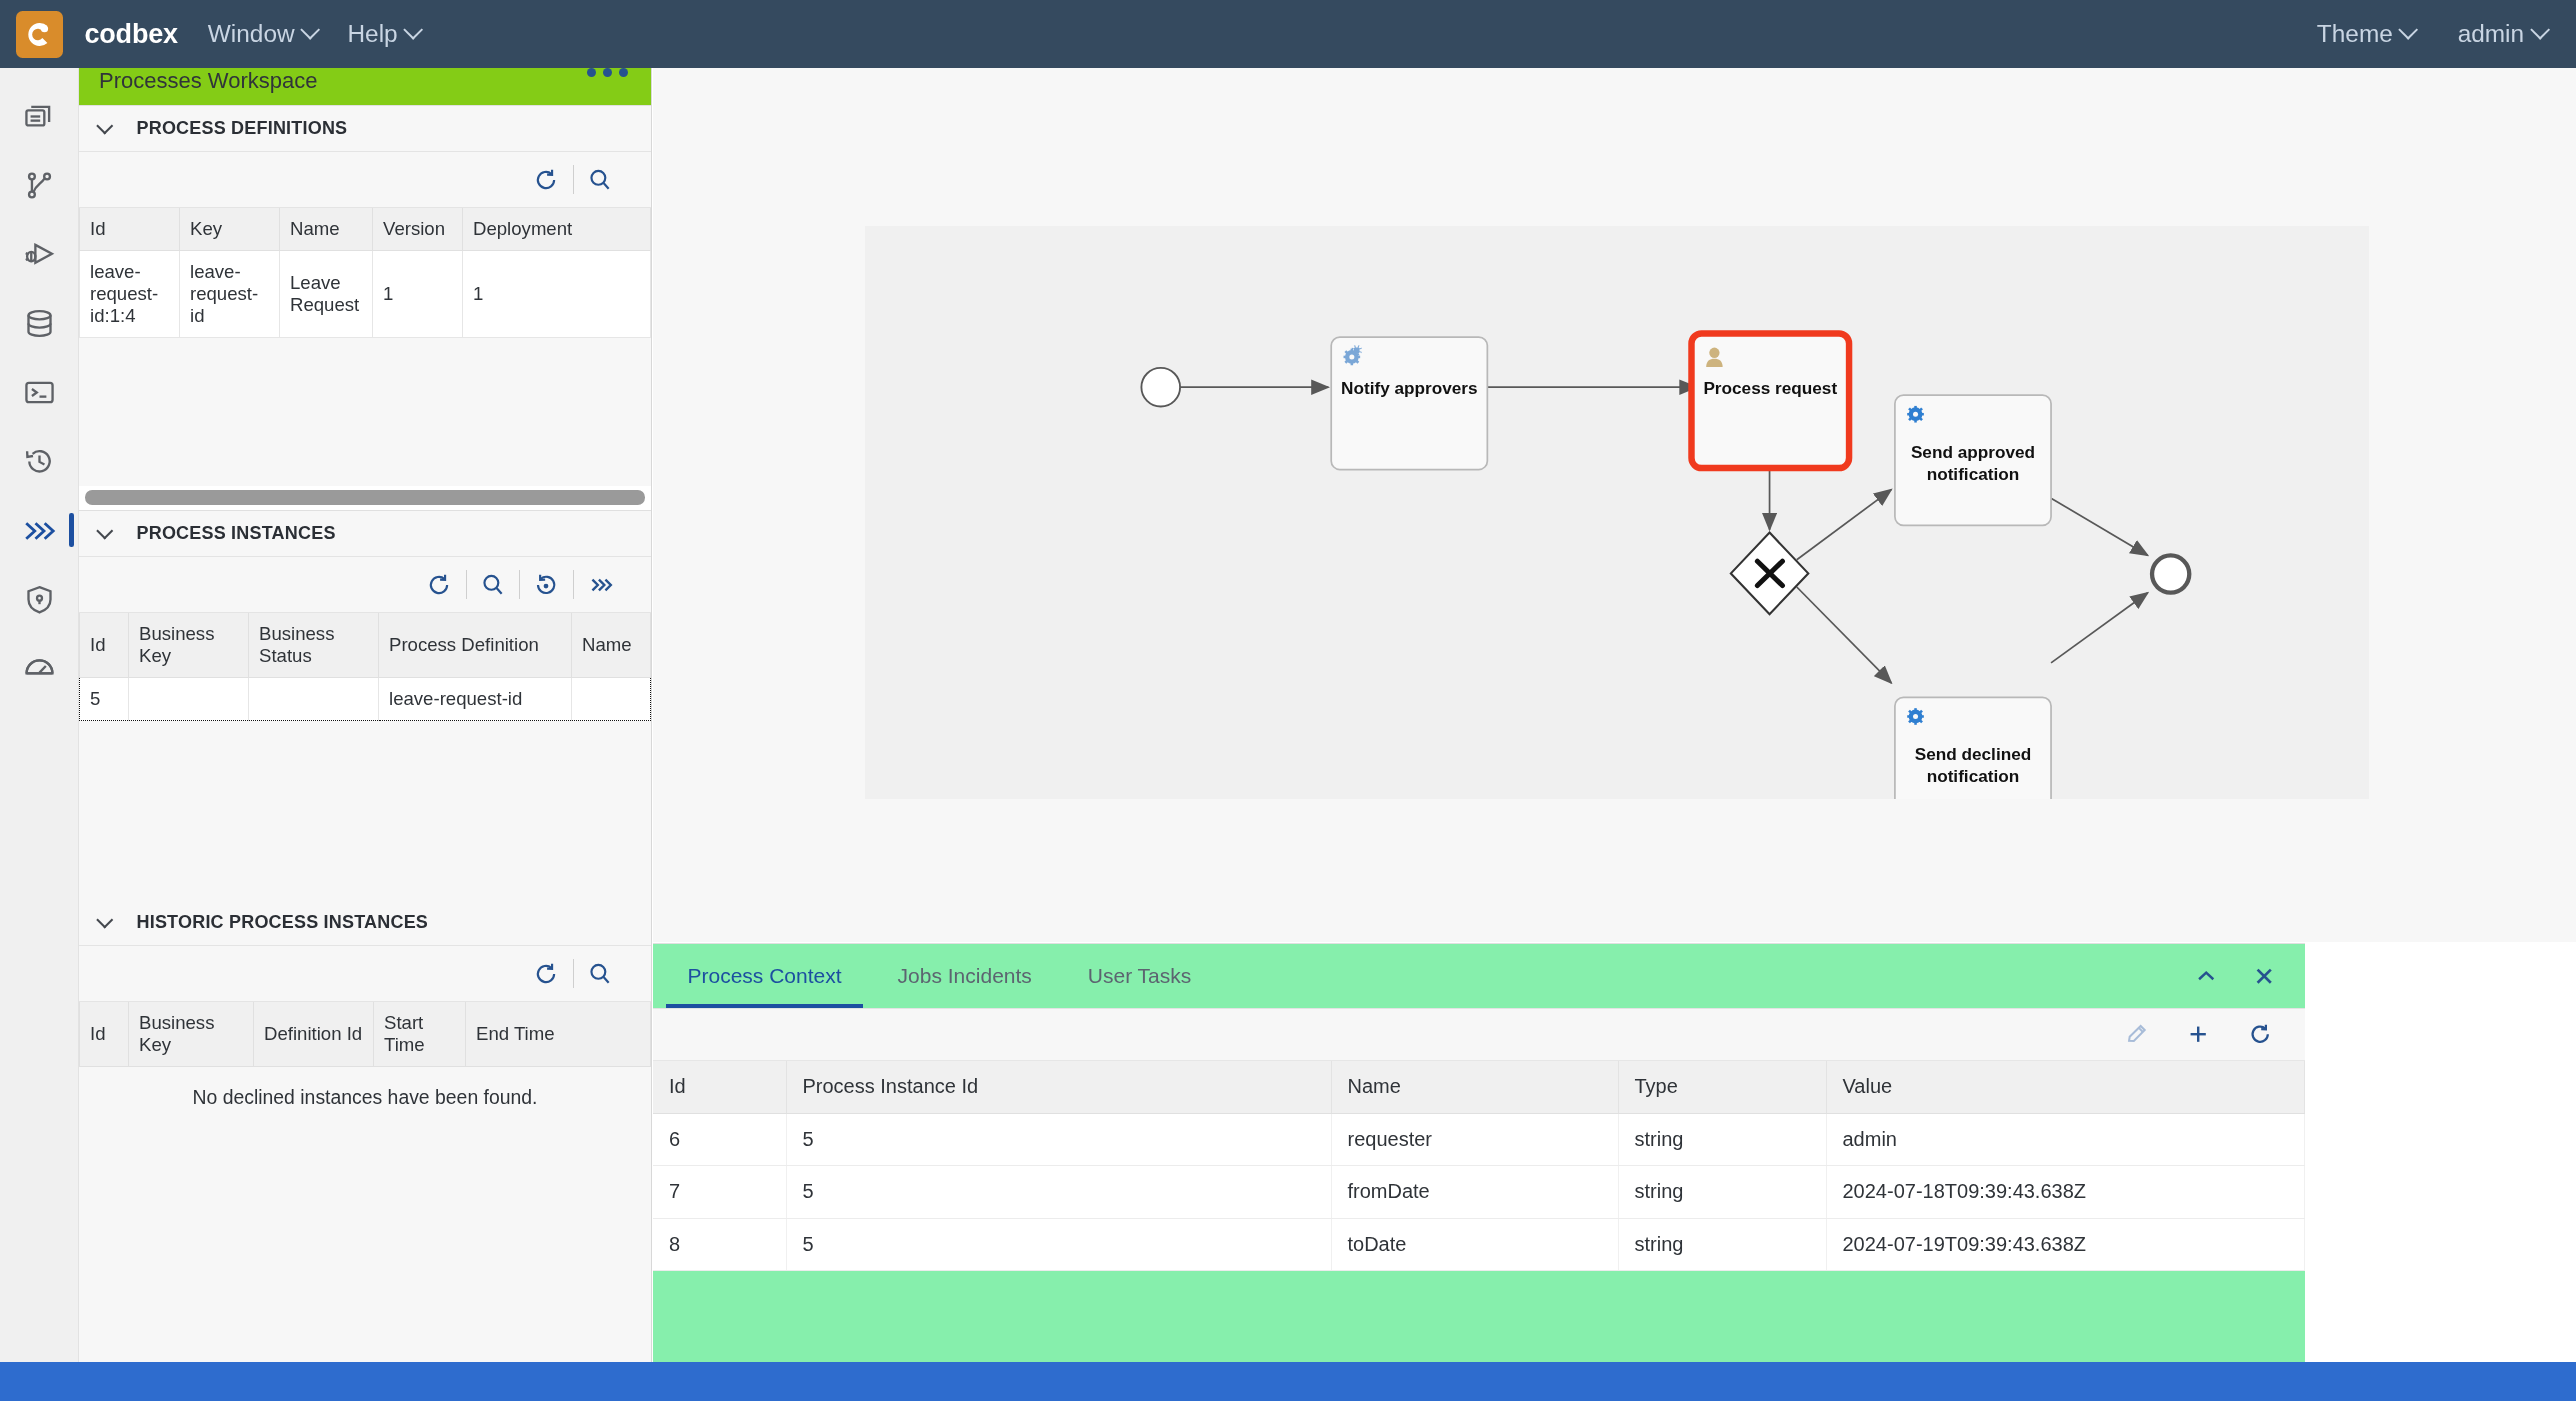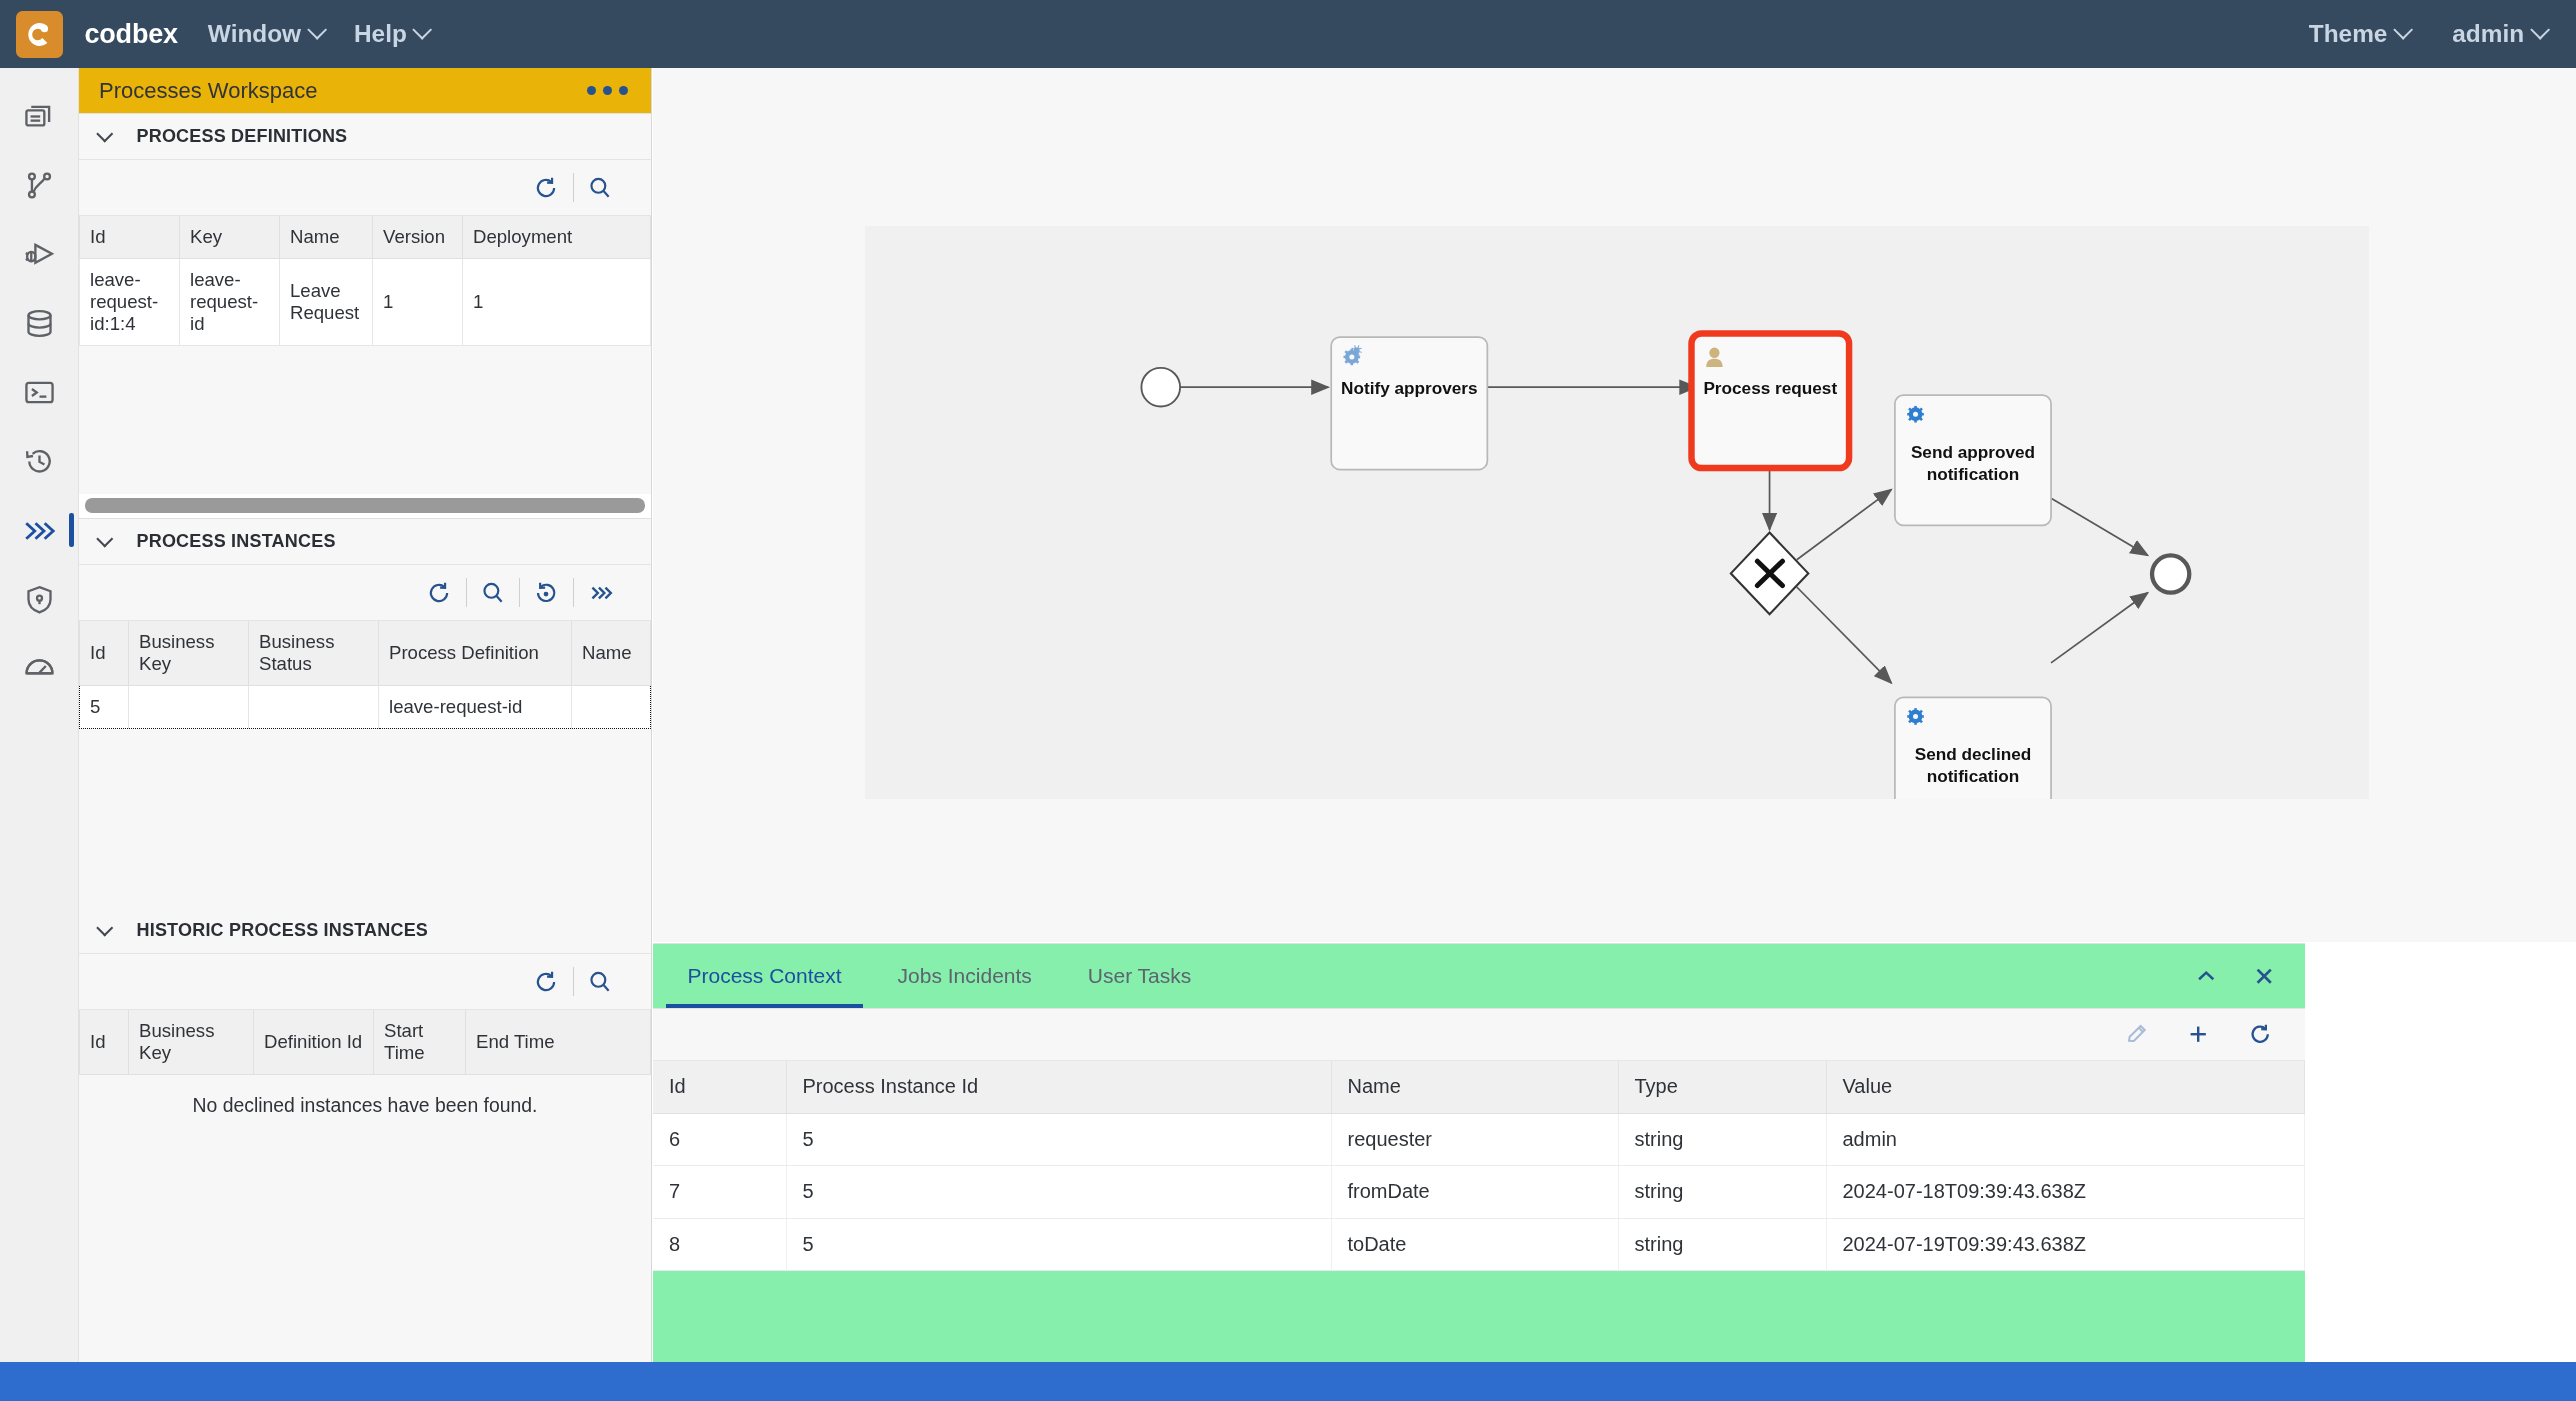--- a/index.html
+++ b/index.html
@@ -24,21 +24,20 @@
   }
   #logo-box svg { display:block; }
   #brand-name {
     color: #ffffff; font-size: 27px; font-weight: bold; margin-left: 21.5px;
     letter-spacing: -0.2px;
   }
   .menu-btn {
     color: #c9d5e3; font-size: 24.4px; margin-left: 30px;
     display: flex; align-items: center; gap: 8.6px; cursor: pointer;
     white-space: nowrap;
-    font-weight: bold;
   }
   .chev {
     display:inline-block; width: 14.3px; height: 14.3px;
     border-right: 2.9px solid #c9d5e3; border-bottom: 2.9px solid #c9d5e3;
     transform: rotate(45deg) translate(-2.9px,-2.9px);
   }
   #topbar-right { margin-left: auto; display: flex; align-items: center; margin-right: 29px; }
   #topbar-right .menu-btn { margin-left: 42px; }
 
   
@@ -58,23 +57,23 @@
     width: 5px; height: 34px; background: #1c4fa0; border-radius: 2.2px;
   }
 
   
   #left-panel {
     position: absolute; left: 79px; top: 68px; width: 573px; height: 1294px;
     background: #f7f7f7; border-right: 0.7px solid #d8d8d8;
     display: flex; flex-direction: column;
   }
   #ws-header {
-    height: 46px; display: flex; align-items: center;
+    height: 38px; display: flex; 
     padding: 0 23px 0 20px; border-bottom: 0.7px solid #e0e0e0;
-    background: #eab308; flex: none;
+    background: #84cc16; flex: none;
   }
   #ws-title { font-size: 22px; color: #30343a; }
   #ws-dots { margin-left: auto; display:flex; gap: 6.5px; cursor: pointer; }
   #ws-dots i { width: 9.3px; height: 9.3px; border-radius: 50%; background: #26528f; display:block; }
 
   .section-head {
     height: 46px; display:flex; align-items:center; gap: 26px;
     padding-left: 20px; border-bottom: 0.7px solid #e4e4e4;
     background: #f7f7f7; flex: none;
   }

